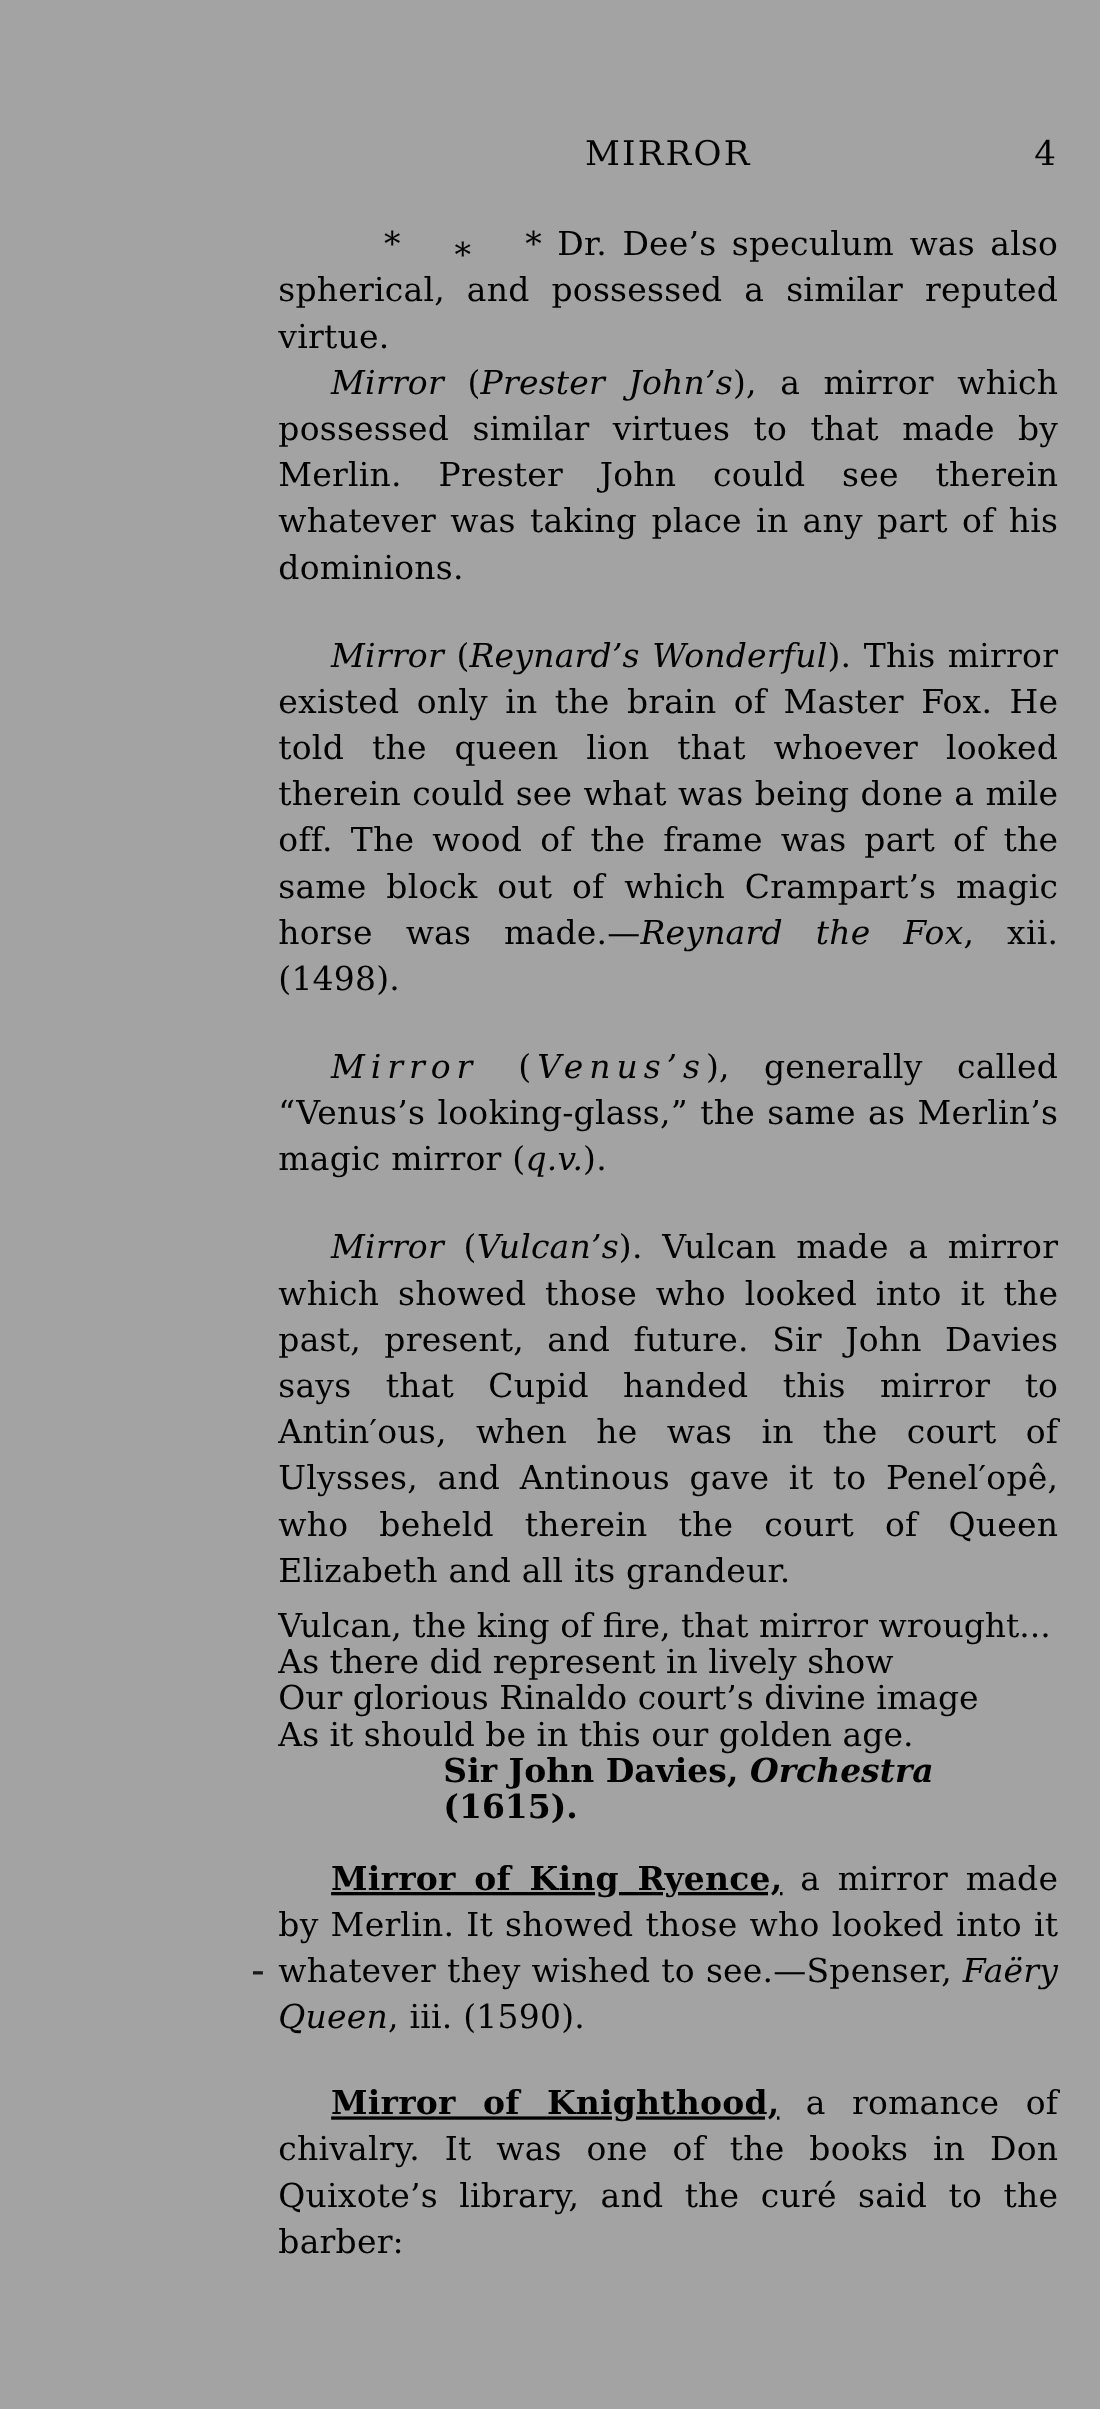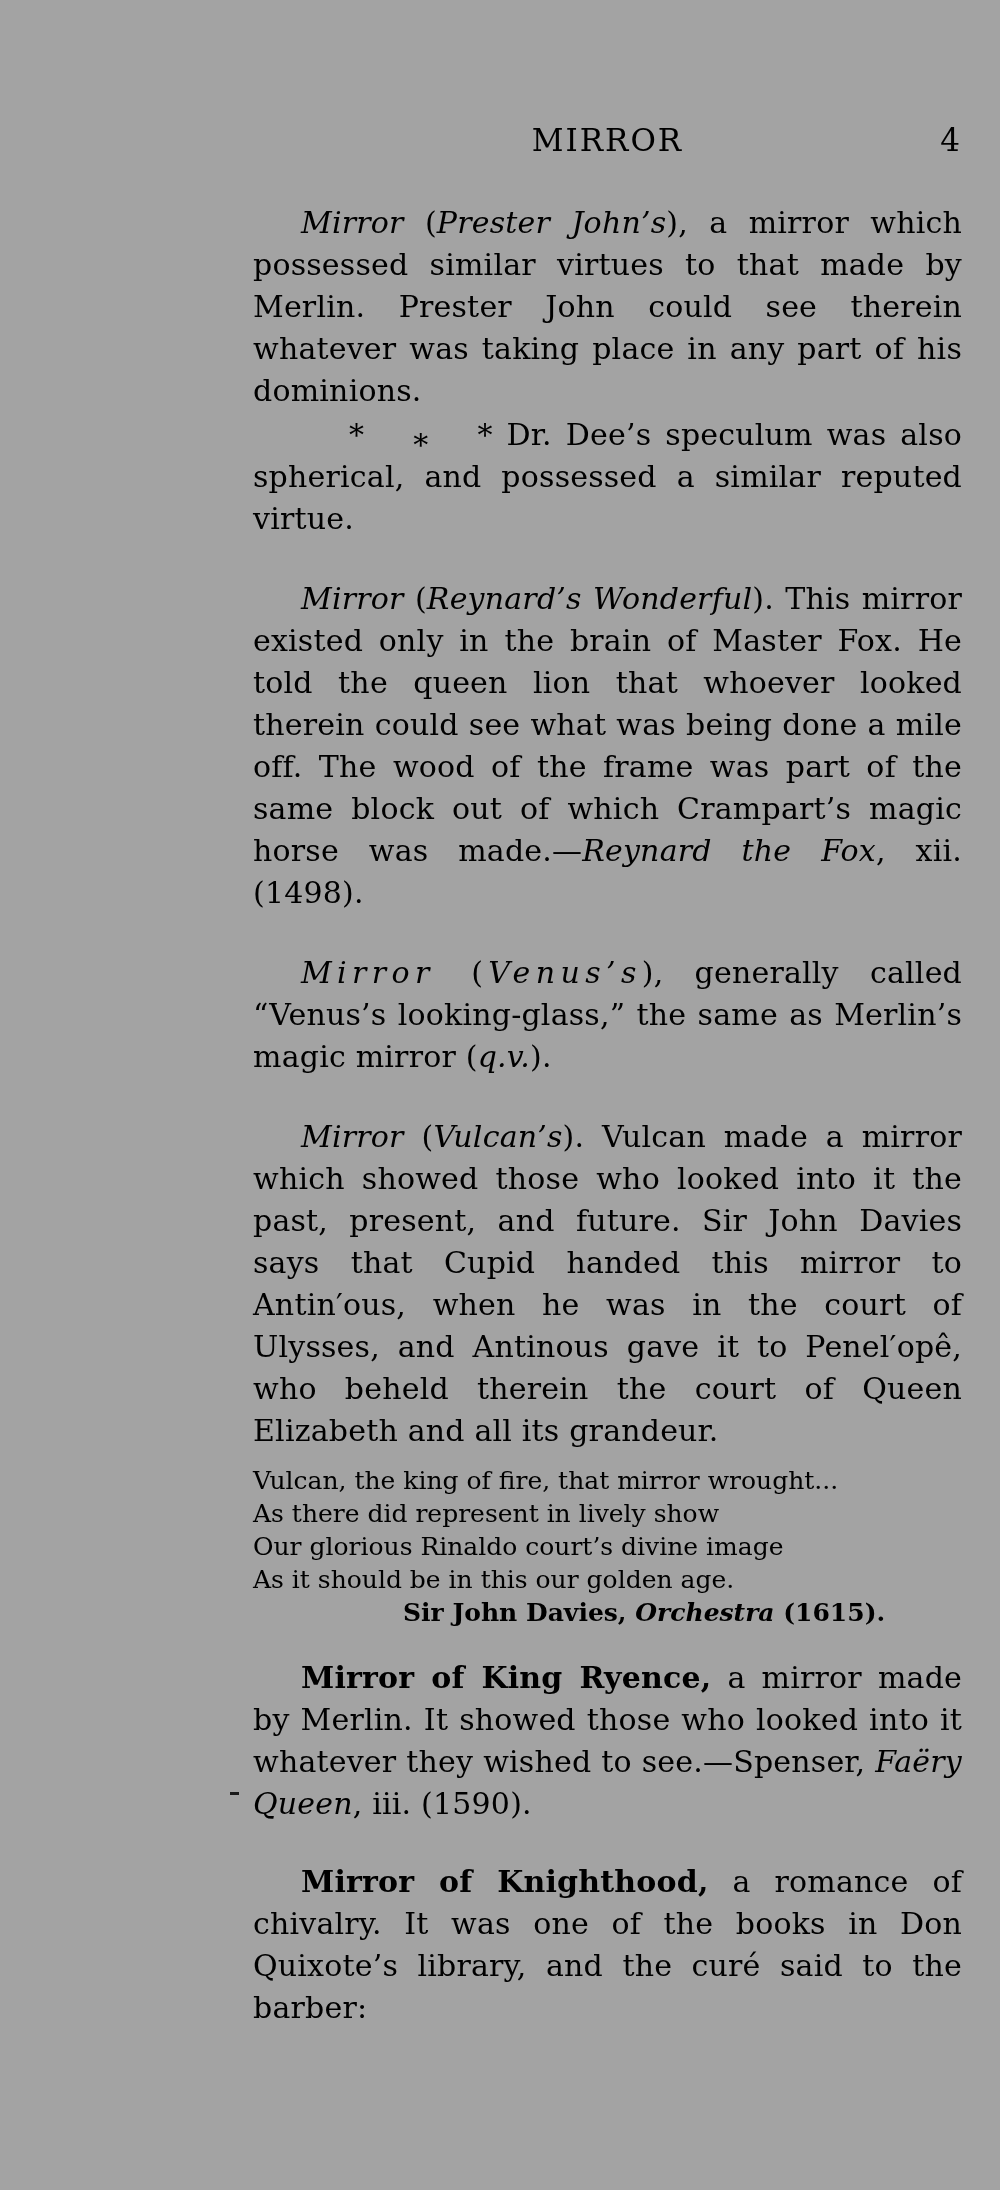--- a/index.html
+++ b/index.html
@@ -40,34 +40,34 @@
   }
   p.entry {
     margin: 0;
     font-size: 30px;
     line-height: 42px;
     text-align: justify;
     text-indent: 48px;
     letter-spacing: 0.2px;
   }
   .it { font-style: italic; }
-  .bold { font-weight: bold; }
+  .bold { font-weight: bold; text-decoration: underline; }
   .spread { letter-spacing: 0.18em; }
   #p-note      { margin-top: 2px; }
   #p-reynard   { margin-top: 38px; }
   #p-venus     { margin-top: 38px; }
   #p-vulcan    { margin-top: 38px; }
   #p-ryence    { margin-top: 28px; }
   #p-knighthood{ margin-top: 36px; }
   .star-group { white-space: nowrap; }
   .star { display: inline-block; }
   .star.low { position: relative; top: 0.34em; margin: 0 1px; }
   .poem {
     margin-top: 12px;
-    font-size: 25px;
+    font-size: 30px;
     line-height: 33px;
     text-align: left;
   }
   .poem-line { white-space: nowrap; }
   .poem-attr { margin-left: 150px; font-weight: bold; }
   .quote {
     margin-top: 8px;
     font-size: 25px;
     line-height: 33px;
     text-align: justify;
@@ -86,23 +86,23 @@
 <body>
 
 <div class="page">
   <div class="content">
 
     <div class="running-head">
       <div class="title">MIRROR</div>
       <div class="pageno">4</div>
     </div>
 
+    <p class="entry" id="p-note"><span class="star-group"><span class="star">*</span><span class="star low">*</span><span class="star">*</span></span><span> Dr. Dee’s speculum was also spherical, and possessed a similar reputed virtue.</span></p>
+
     <p class="entry" id="p-prester"><span class="it">Mirror</span><span> (</span><span class="it">Prester John’s</span><span>), a mirror which possessed similar virtues to that made by Merlin. Prester John could see therein whatever was taking place in any part of his dominions.</span></p>
-
-    <p class="entry" id="p-note"><span class="star-group"><span class="star">*</span><span class="star low">*</span><span class="star">*</span></span><span> Dr. Dee’s speculum was also spherical, and possessed a similar reputed virtue.</span></p>
 
     <p class="entry" id="p-reynard"><span class="it">Mirror</span><span> (</span><span class="it">Reynard’s Wonderful</span><span>). This mirror existed only in the brain of Master Fox. He told the queen lion that whoever looked therein could see what was being done a mile off. The wood of the frame was part of the same block out of which Crampart’s magic horse was made.—</span><span class="it">Reynard the Fox</span><span>, xii. (1498).</span></p>
 
     <p class="entry" id="p-venus"><span class="it spread">Mirror</span><span class="spread"> (</span><span class="it spread">Venus’s</span><span>), generally called “Venus’s looking-glass,” the same as Merlin’s magic mirror (</span><span class="it">q.v.</span><span>).</span></p>
 
     <p class="entry" id="p-vulcan"><span class="it">Mirror</span><span> (</span><span class="it">Vulcan’s</span><span>). Vulcan made a mirror which showed those who looked into it the past, present, and future. Sir John Davies says that Cupid handed this mirror to Antin′ous, when he was in the court of Ulysses, and Antinous gave it to Penel′opê, who beheld therein the court of Queen Elizabeth and all its grandeur.</span></p>
 
     <div class="poem">
       <div class="poem-line">Vulcan, the king of fire, that mirror wrought...</div>
       <div class="poem-line">As there did represent in lively show</div>

